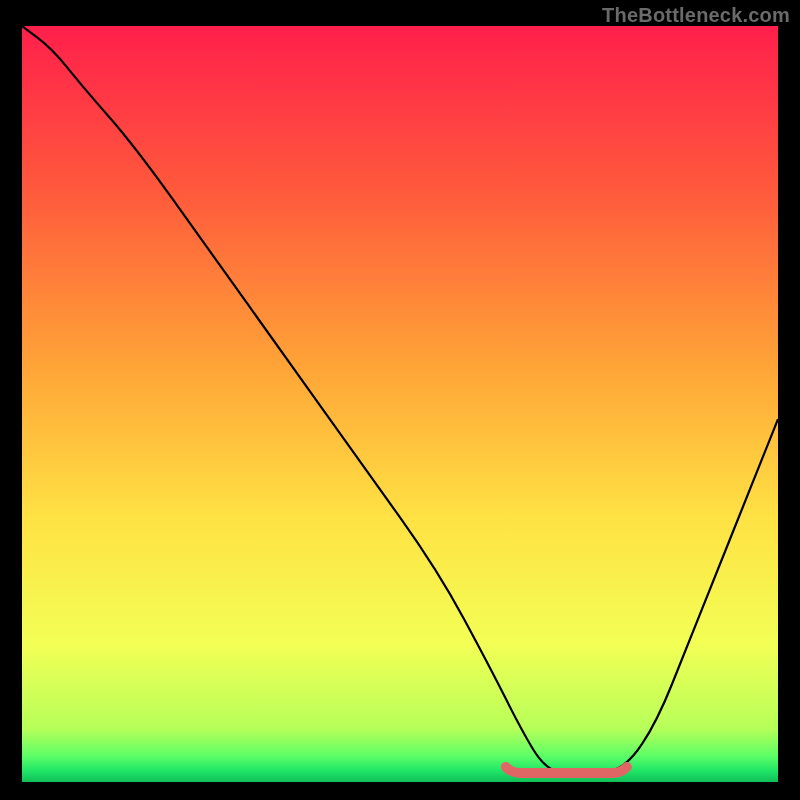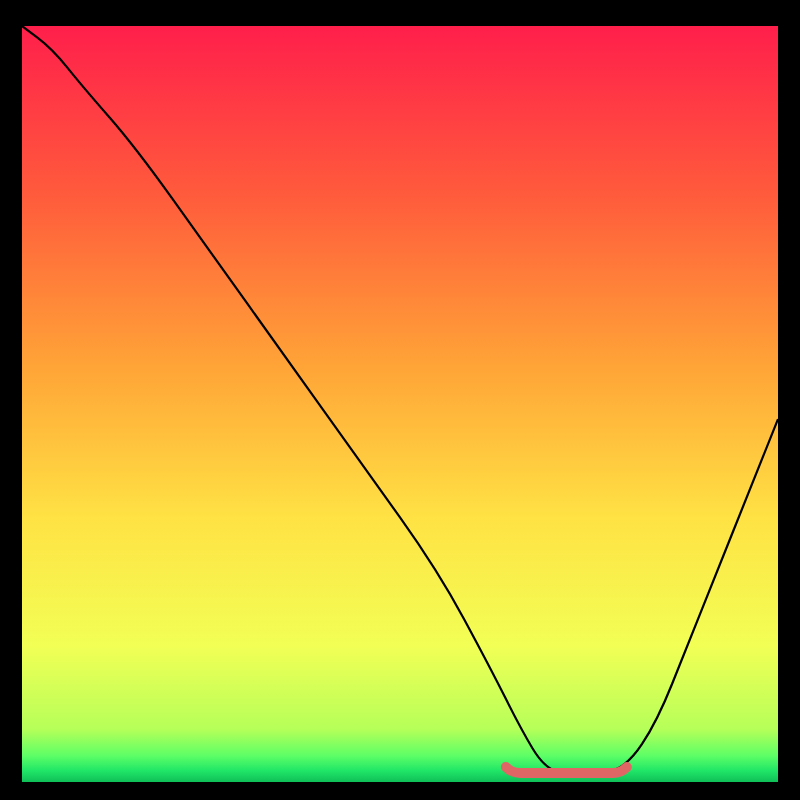--- a/index.html
+++ b/index.html
@@ -31,20 +31,21 @@
     left: 22px;
     top: 26px;
     width: 756px;
     height: 756px;
     display: block;
   }
 </style>
 </head>
 <body>
 <div class="frame">
+  <div class="attribution">TheBottleneck.com</div>
 
   <svg class="plot" viewBox="0 0 756 756" preserveAspectRatio="none">
     <defs>
       <linearGradient id="bg-grad" x1="0" y1="0" x2="0" y2="1">
 
       <stop offset="0%" stop-color="#ff1f4b"></stop>
           <stop offset="22%" stop-color="#ff5a3c"></stop>
           <stop offset="45%" stop-color="#ffa437"></stop>
           <stop offset="65%" stop-color="#ffe244"></stop>
           <stop offset="82%" stop-color="#f2ff55"></stop>

